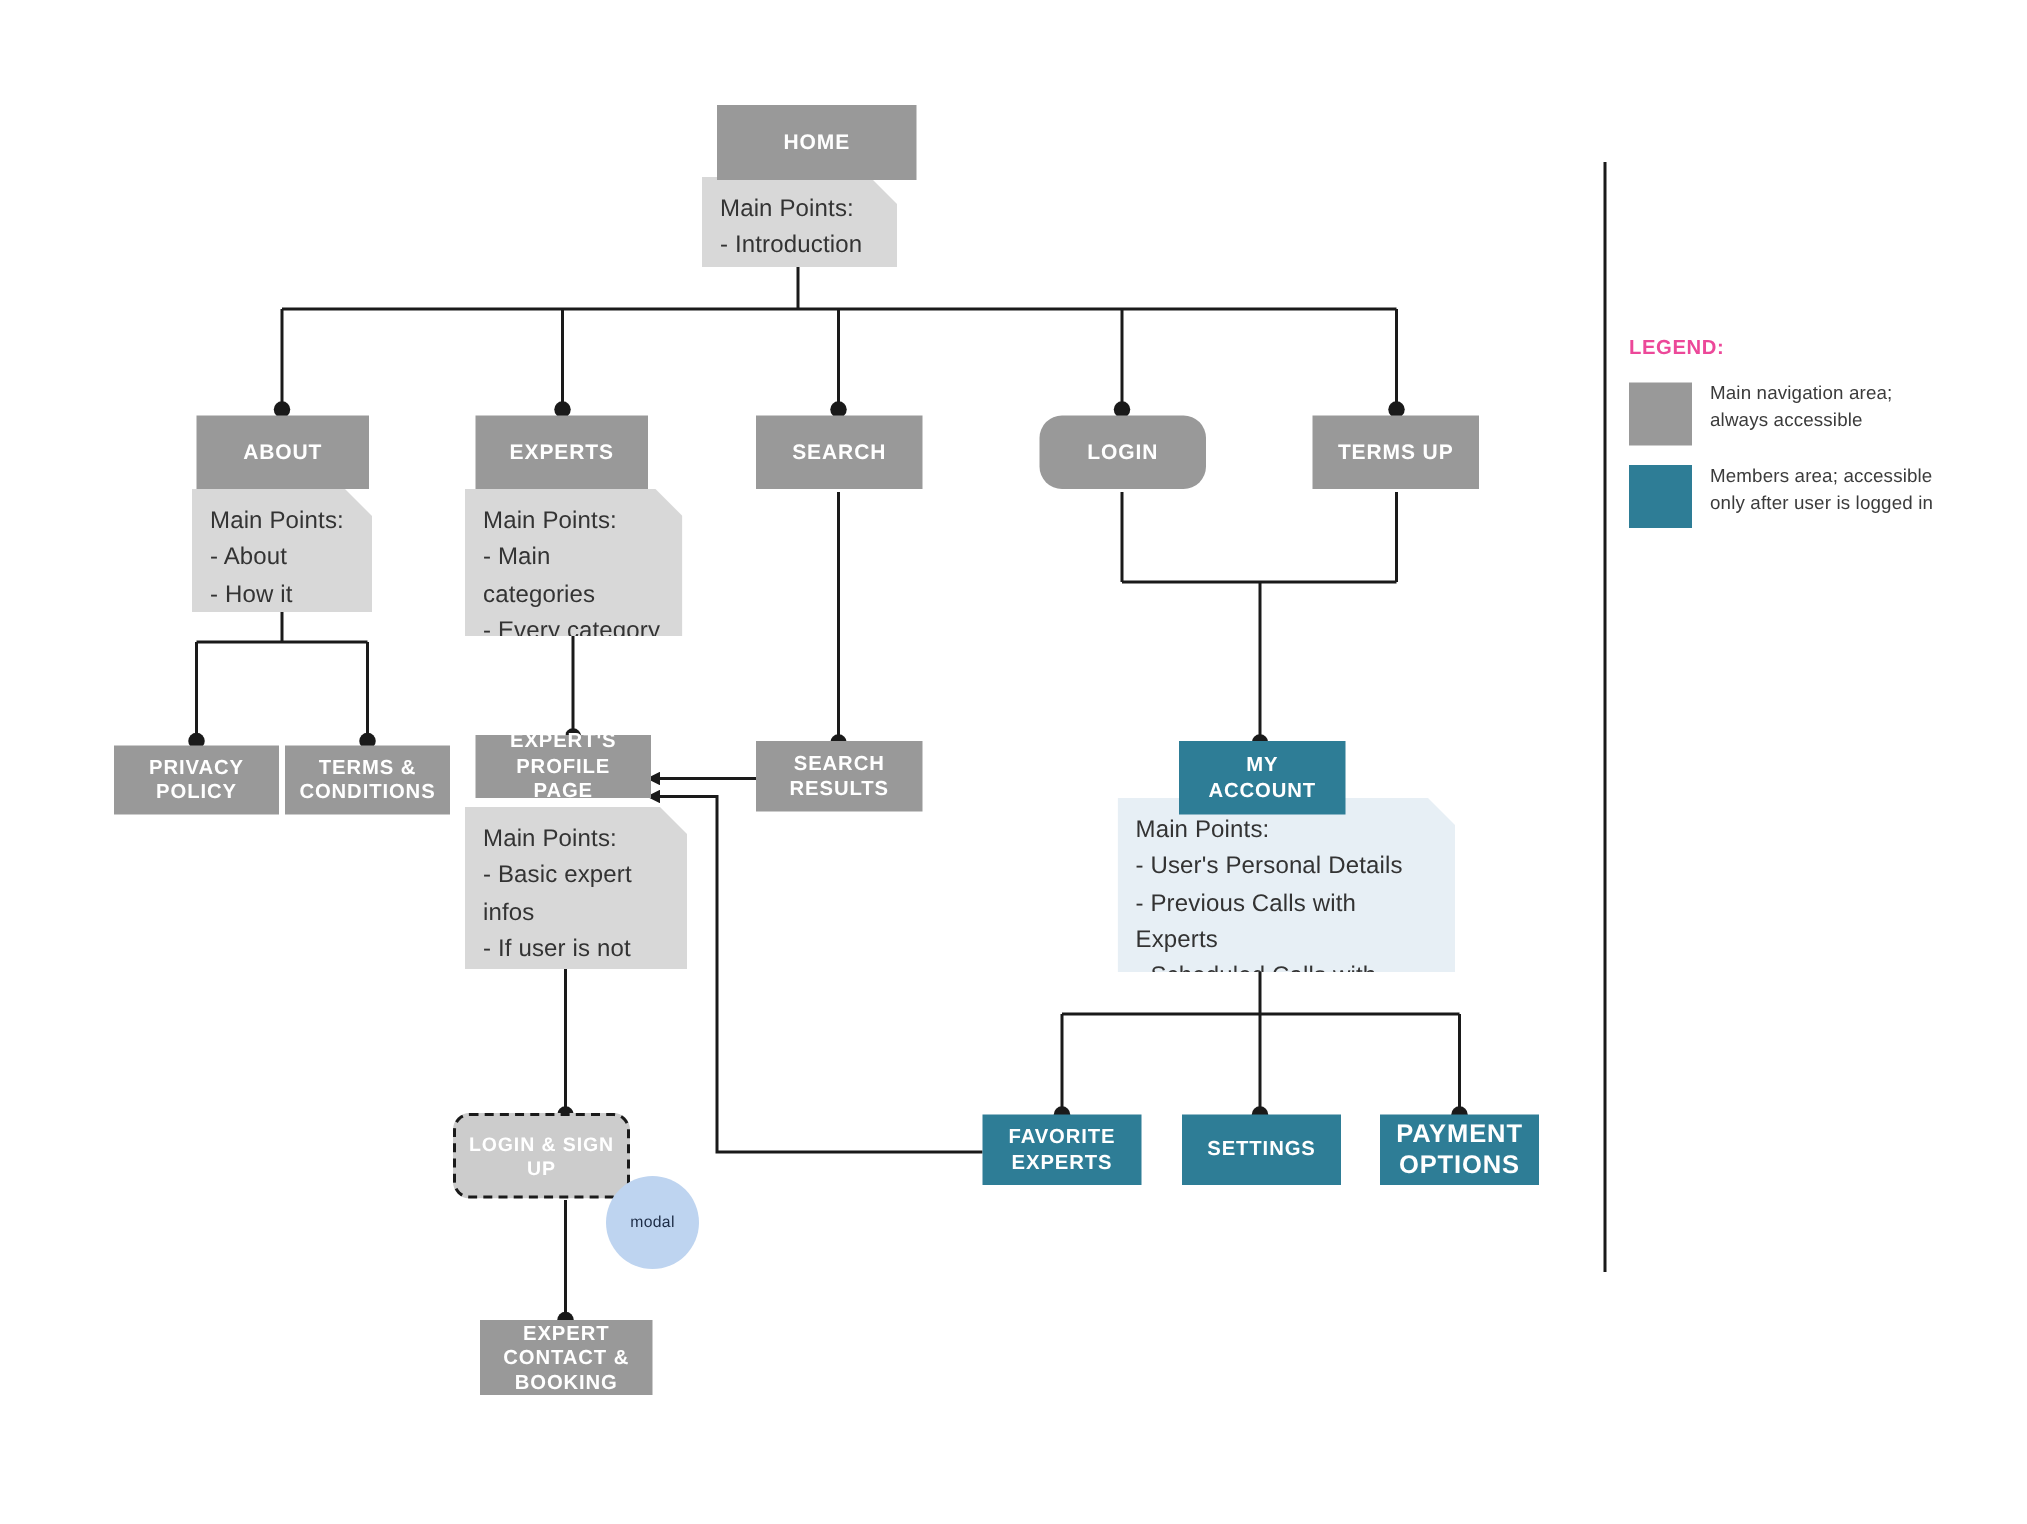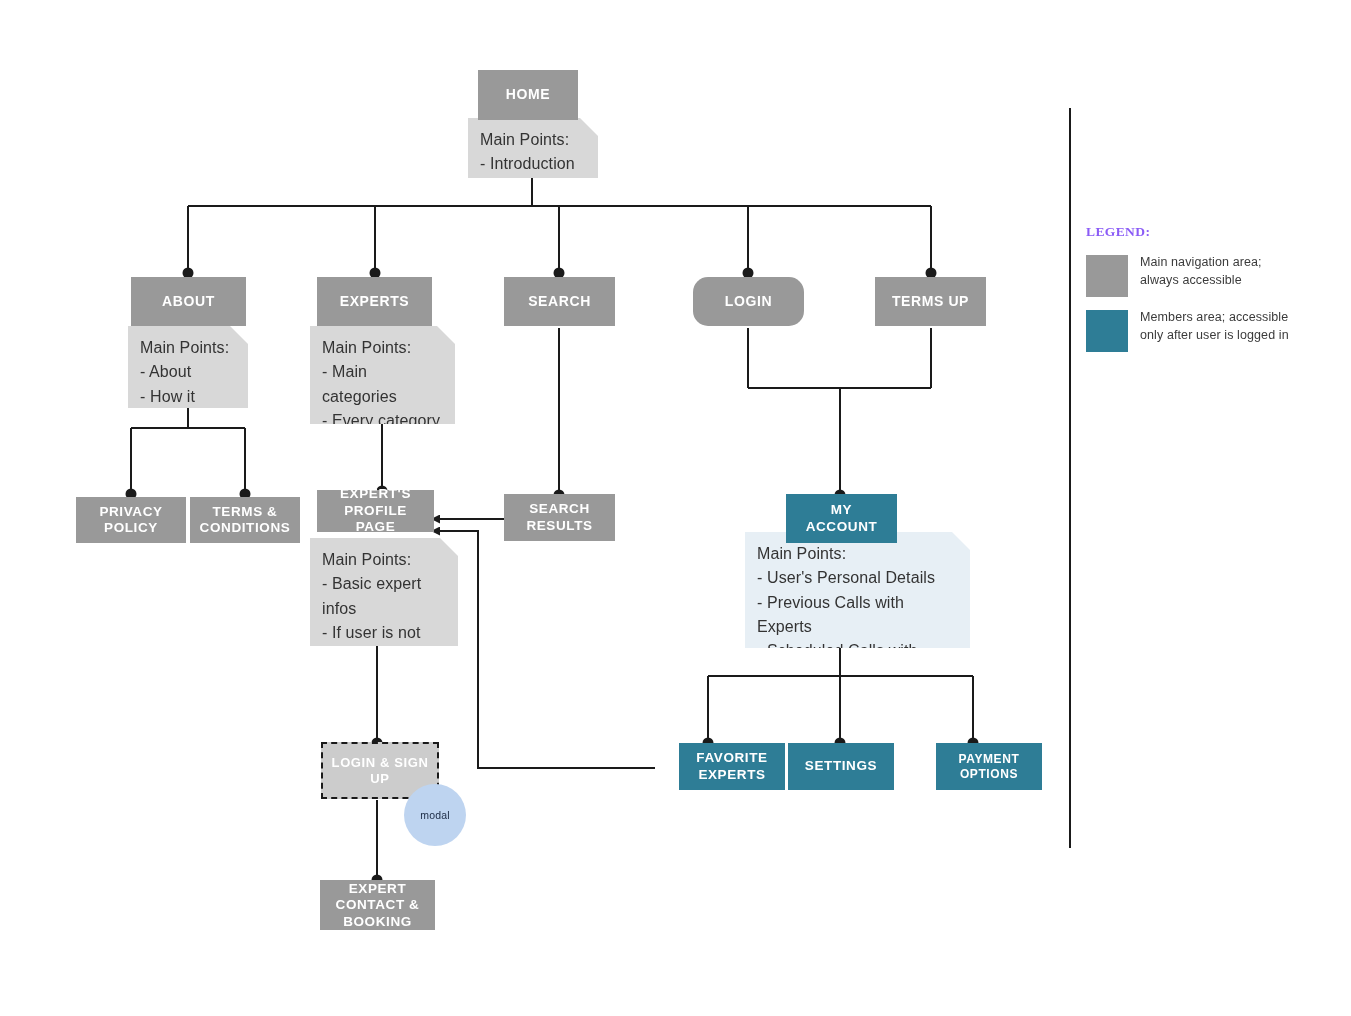--- a/index.html
+++ b/index.html
@@ -78,23 +78,22 @@
   
   .legend-rule {
     position: absolute;
     background: #1a1a1a;
     width: 2px;
   }
   .legend-title {
     position: absolute;
     font-size: 13.5px;
     font-weight: bold;
-    color: #8b5cf6;
+    color: #ec4899;
     letter-spacing: .4px;
-    font-family: Liberation Serif, serif;
   }
   .legend-swatch { position: absolute; width: 42px; height: 42px; }
   .legend-swatch.gray { background: #999999; }
   .legend-swatch.teal { background: #2E7D96; }
   .legend-text {
     position: absolute;
     font-size: 12.5px;
     color: #3b3b3b;
     line-height: 1.45;
     white-space: pre-line;
@@ -193,21 +192,21 @@
 logged in, modal
 window opens  for
 login and sign up</div>
 
   <div class="note blue fold" style="left:745px; top:532px; width:225px; height:116px;">Main Points:
 - User's Personal Details
 - Previous Calls with Experts
 - Scheduled Calls with Experts
 - Reminders for Calls</div>
 
-  <div class="node gray" style="left:478px; top:70px; width:100px; height:50px; font-size:14px;">
+  <div class="node gray" style="left:478px; top:70px; width:133px; height:50px; font-size:14px;">
     <span class="node-label">HOME</span>
   </div>
 
   <div class="node gray" style="left:131px; top:277px; width:115px; height:49px; font-size:14px;justify-content:flex-end;">
     <span class="node-label">ABOUT</span>
   </div>
 
   <div class="node gray" style="left:317px; top:277px; width:115px; height:49px; font-size:14px;">
     <span class="node-label">EXPERTS</span>
   </div>
@@ -243,35 +242,35 @@
   <div class="node gray" style="left:504px; top:494px; width:111px; height:47px; font-size:13.5px; white-space:pre-line;">
     <span class="node-label">SEARCH
 RESULTS</span>
   </div>
 
   <div class="node teal" style="left:786px; top:494px; width:111px; height:49px; font-size:13.5px; white-space:pre-line;">
     <span class="node-label">MY
 ACCOUNT</span>
   </div>
 
-  <div class="node teal" style="left:655px; top:743px; width:106px; height:47px; font-size:13.5px; white-space:pre-line;margin-left:24px;">
+  <div class="node teal" style="left:655px; top:743px; width:106px; height:47px; font-size:13.5px; white-space:pre-line;">
     <span class="node-label">FAVORITE
 EXPERTS</span>
   </div>
 
   <div class="node teal" style="left:788px; top:743px; width:106px; height:47px; font-size:13.5px;">
     <span class="node-label">SETTINGS</span>
   </div>
 
-  <div class="node teal" style="left:920px; top:743px; width:106px; height:47px; font-size:12px; white-space:pre-line;margin-left:16px;">
+  <div class="node teal" style="left:920px; top:743px; width:106px; height:47px; font-size:17px; white-space:pre-line;">
     <span class="node-label">PAYMENT
 OPTIONS</span>
   </div>
 
-  <div class="node dashed" style="left:321px; top:742px; width:118px; height:57px; font-size:13px; white-space:pre-line;">
+  <div class="node dashed" style="left:302px; top:742px; width:118px; height:57px; font-size:13px; white-space:pre-line;border-radius:11px;">
     <span class="node-label">LOGIN &amp; SIGN
 UP</span>
   </div>
 
   <div class="modal-bubble" style="left:404px; top:784px; width:62px; height:62px;">
     <span>modal</span>
   </div>
 
   <div class="node gray" style="left:320px; top:880px; width:115px; height:50px; font-size:13.5px; white-space:pre-line;align-items:flex-end;">
     <span class="node-label">EXPERT

